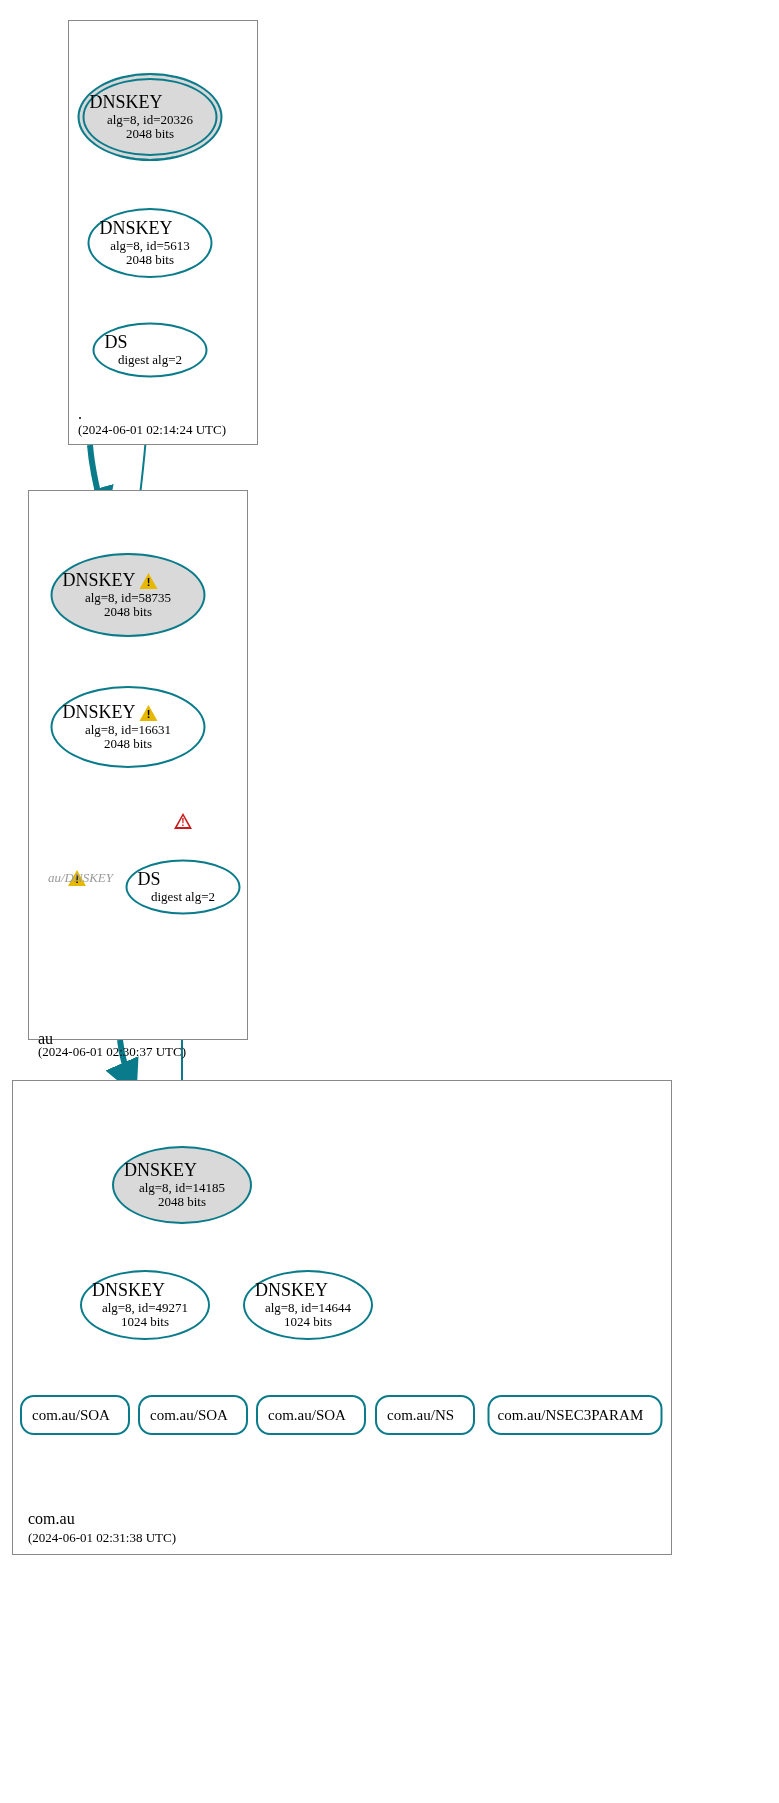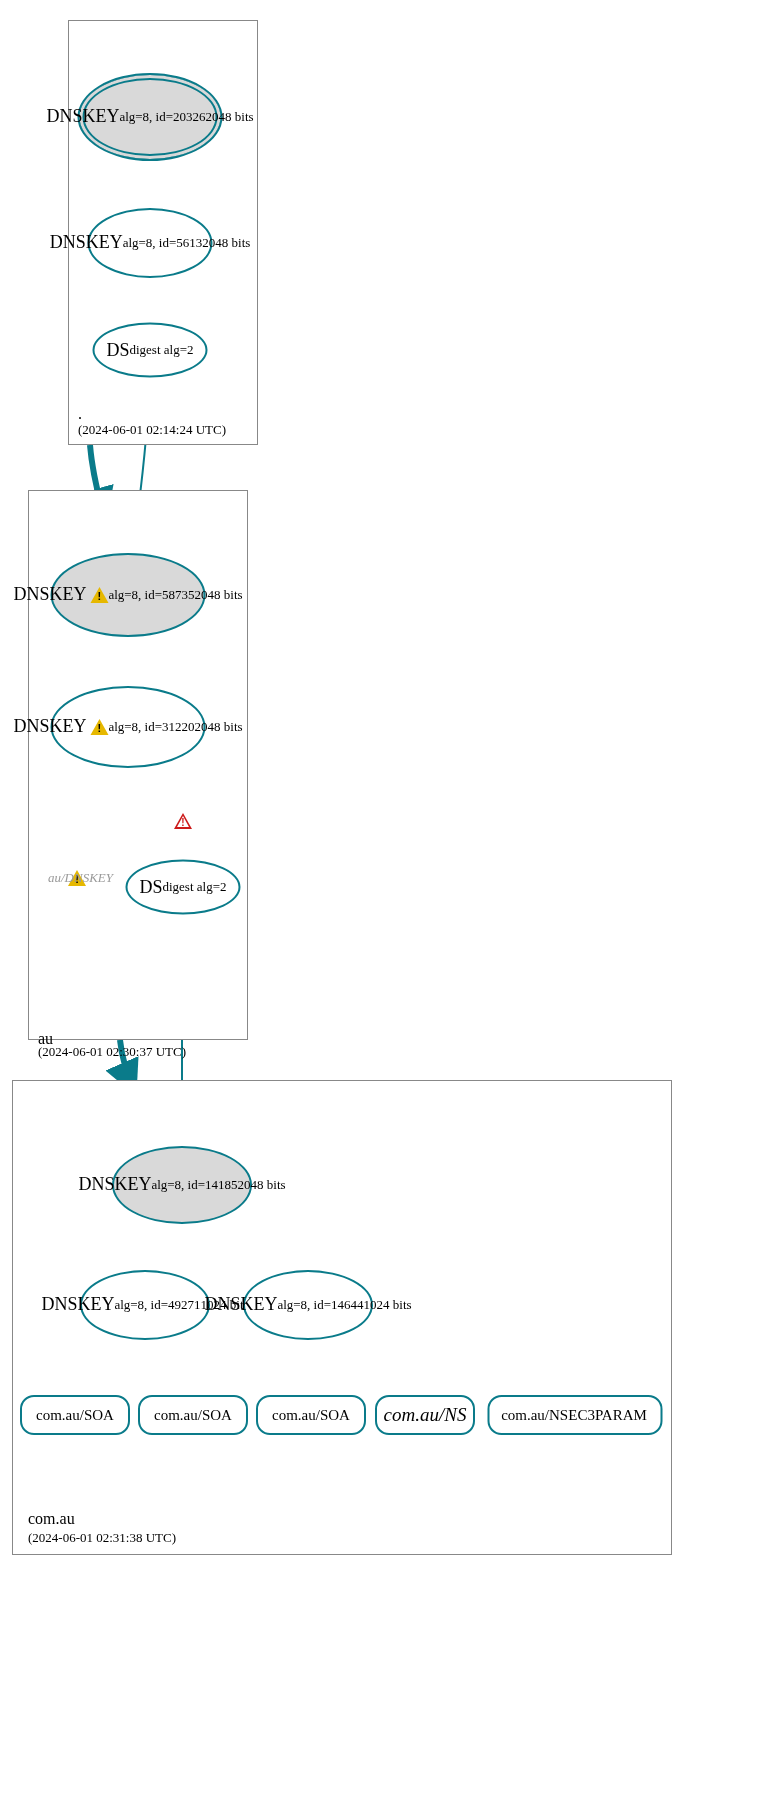--- a/index.html
+++ b/index.html
@@ -36,23 +36,22 @@
   .zone-ts   { font-size: 13px; }
 
   .node {
     position: absolute;
     transform: translate(-50%, -50%);
     border: 2px solid #0a7b8a;
     background: #fff;
     text-align: center;
     box-sizing: border-box;
     display: flex;
-    flex-direction: row;
+    flex-direction: column;
     justify-content: center;
-    align-items: center;
     padding: 4px 10px;
     line-height: 1.1;
   }
   .node.grey { background: #d9d9d9; }
   .node.ellipse { border-radius: 50%; }
   .node.ellipse.double {
     border-radius: 50%;
     box-shadow: inset 0 0 0 3px #ffffff, inset 0 0 0 5px #0a7b8a;
   }
   .node.ellipse.double.grey {
@@ -216,21 +215,21 @@
     </div>
     <div class="sub">alg=8, id=58735</div>
     <div class="sub2">2048 bits</div>
   </div>
 
   <div class="node ellipse" style="left:128px; top:727px; width:155px; height:82px;">
     <div class="title-row">
       <span>DNSKEY</span>
       <span class="warn-icon"></span>
     </div>
-    <div class="sub">alg=8, id=31220</div>
+    <div class="sub">alg=8, id=16631</div>
     <div class="sub2">2048 bits</div>
   </div>
 
   <div class="float-icon" style="left:183px; top:823px;">
     <span class="err-icon"><span class="bang">!</span></span>
   </div>
 
   <div class="float-icon" style="left:77px; top:880px;">
     <span class="warn-icon"></span>
   </div>
@@ -280,21 +279,21 @@
     <div class="title-row" style="font-size:15px;">
         <span>com.au/SOA</span>
       </div>
   </div>
   <div class="node rect" style="left:311px; top:1415px; width:110px; height:40px;">
     <div class="title-row" style="font-size:15px;">
         <span>com.au/SOA</span>
       </div>
   </div>
   <div class="node rect" style="left:425px; top:1415px; width:100px; height:40px;">
-    <div class="title-row" style="font-size:19px;font-style:italic;">
+    <div class="title-row" style="font-size:15px;">
         <span>com.au/NS</span>
       </div>
   </div>
   <div class="node rect" style="left:575px; top:1415px; width:175px; height:40px;padding-left:8px;">
     <div class="title-row" style="font-size:15px;">
         <span>com.au/NSEC3PARAM</span>
       </div>
   </div>
 
 </div>

